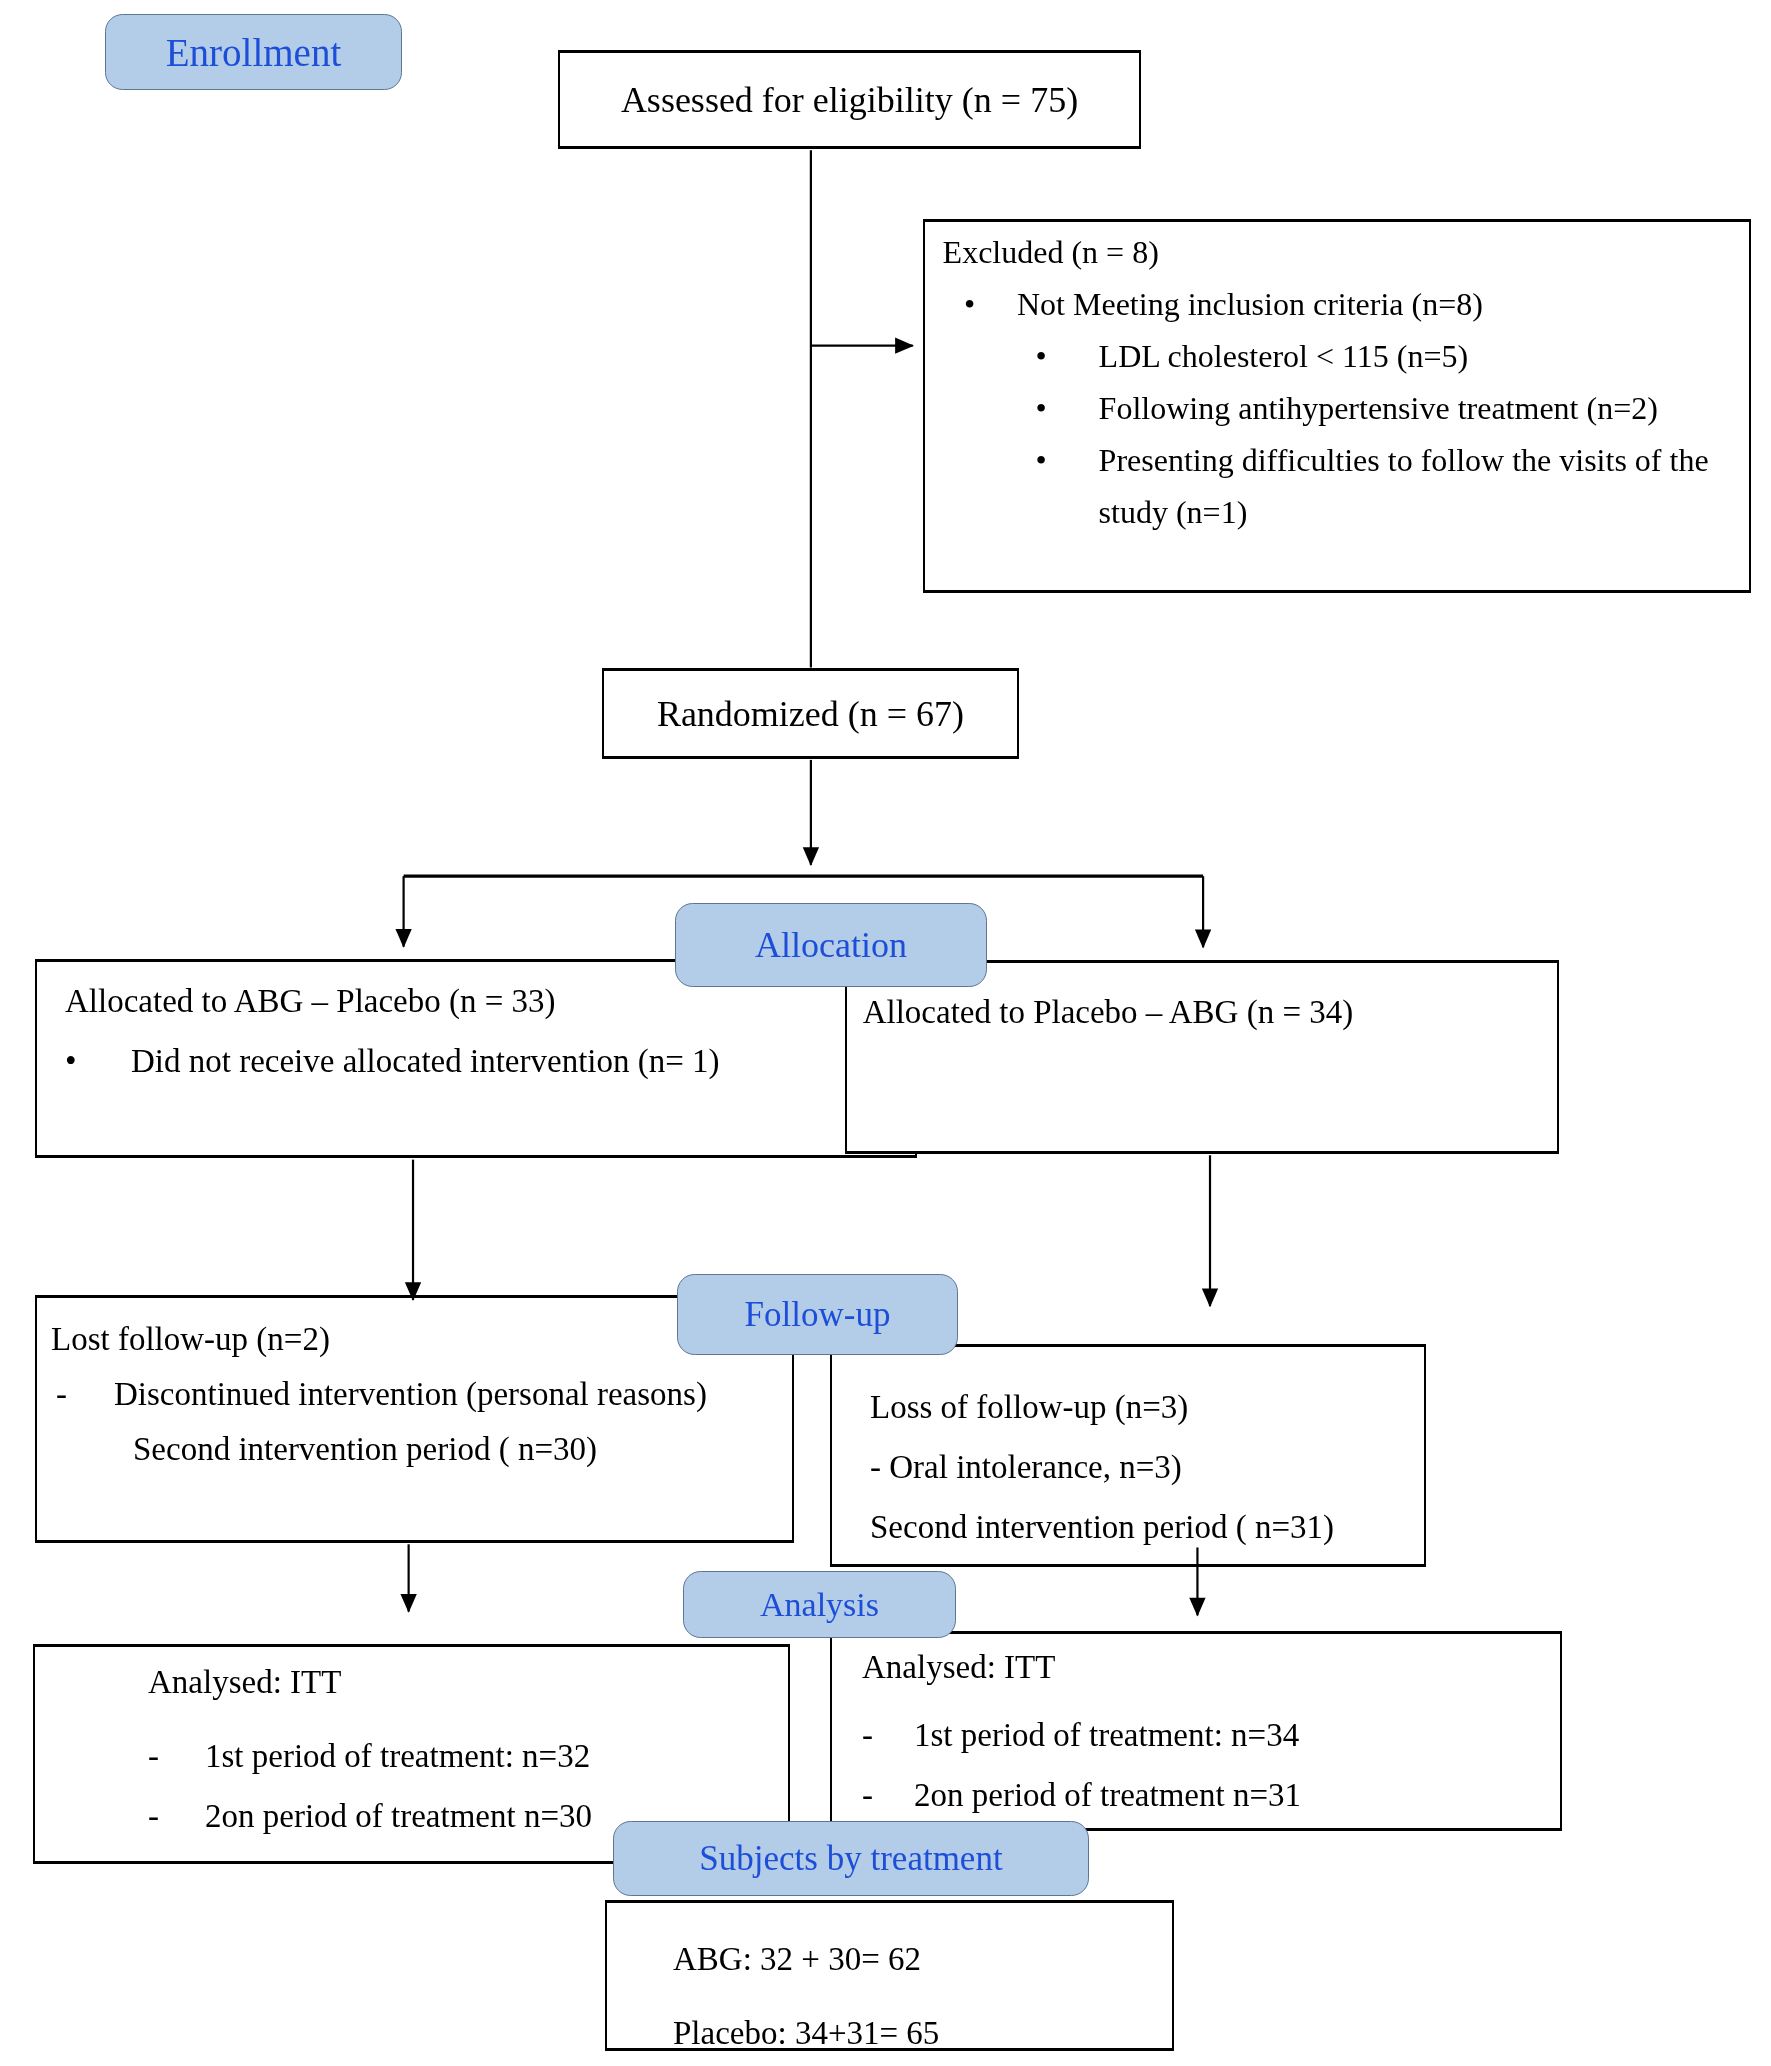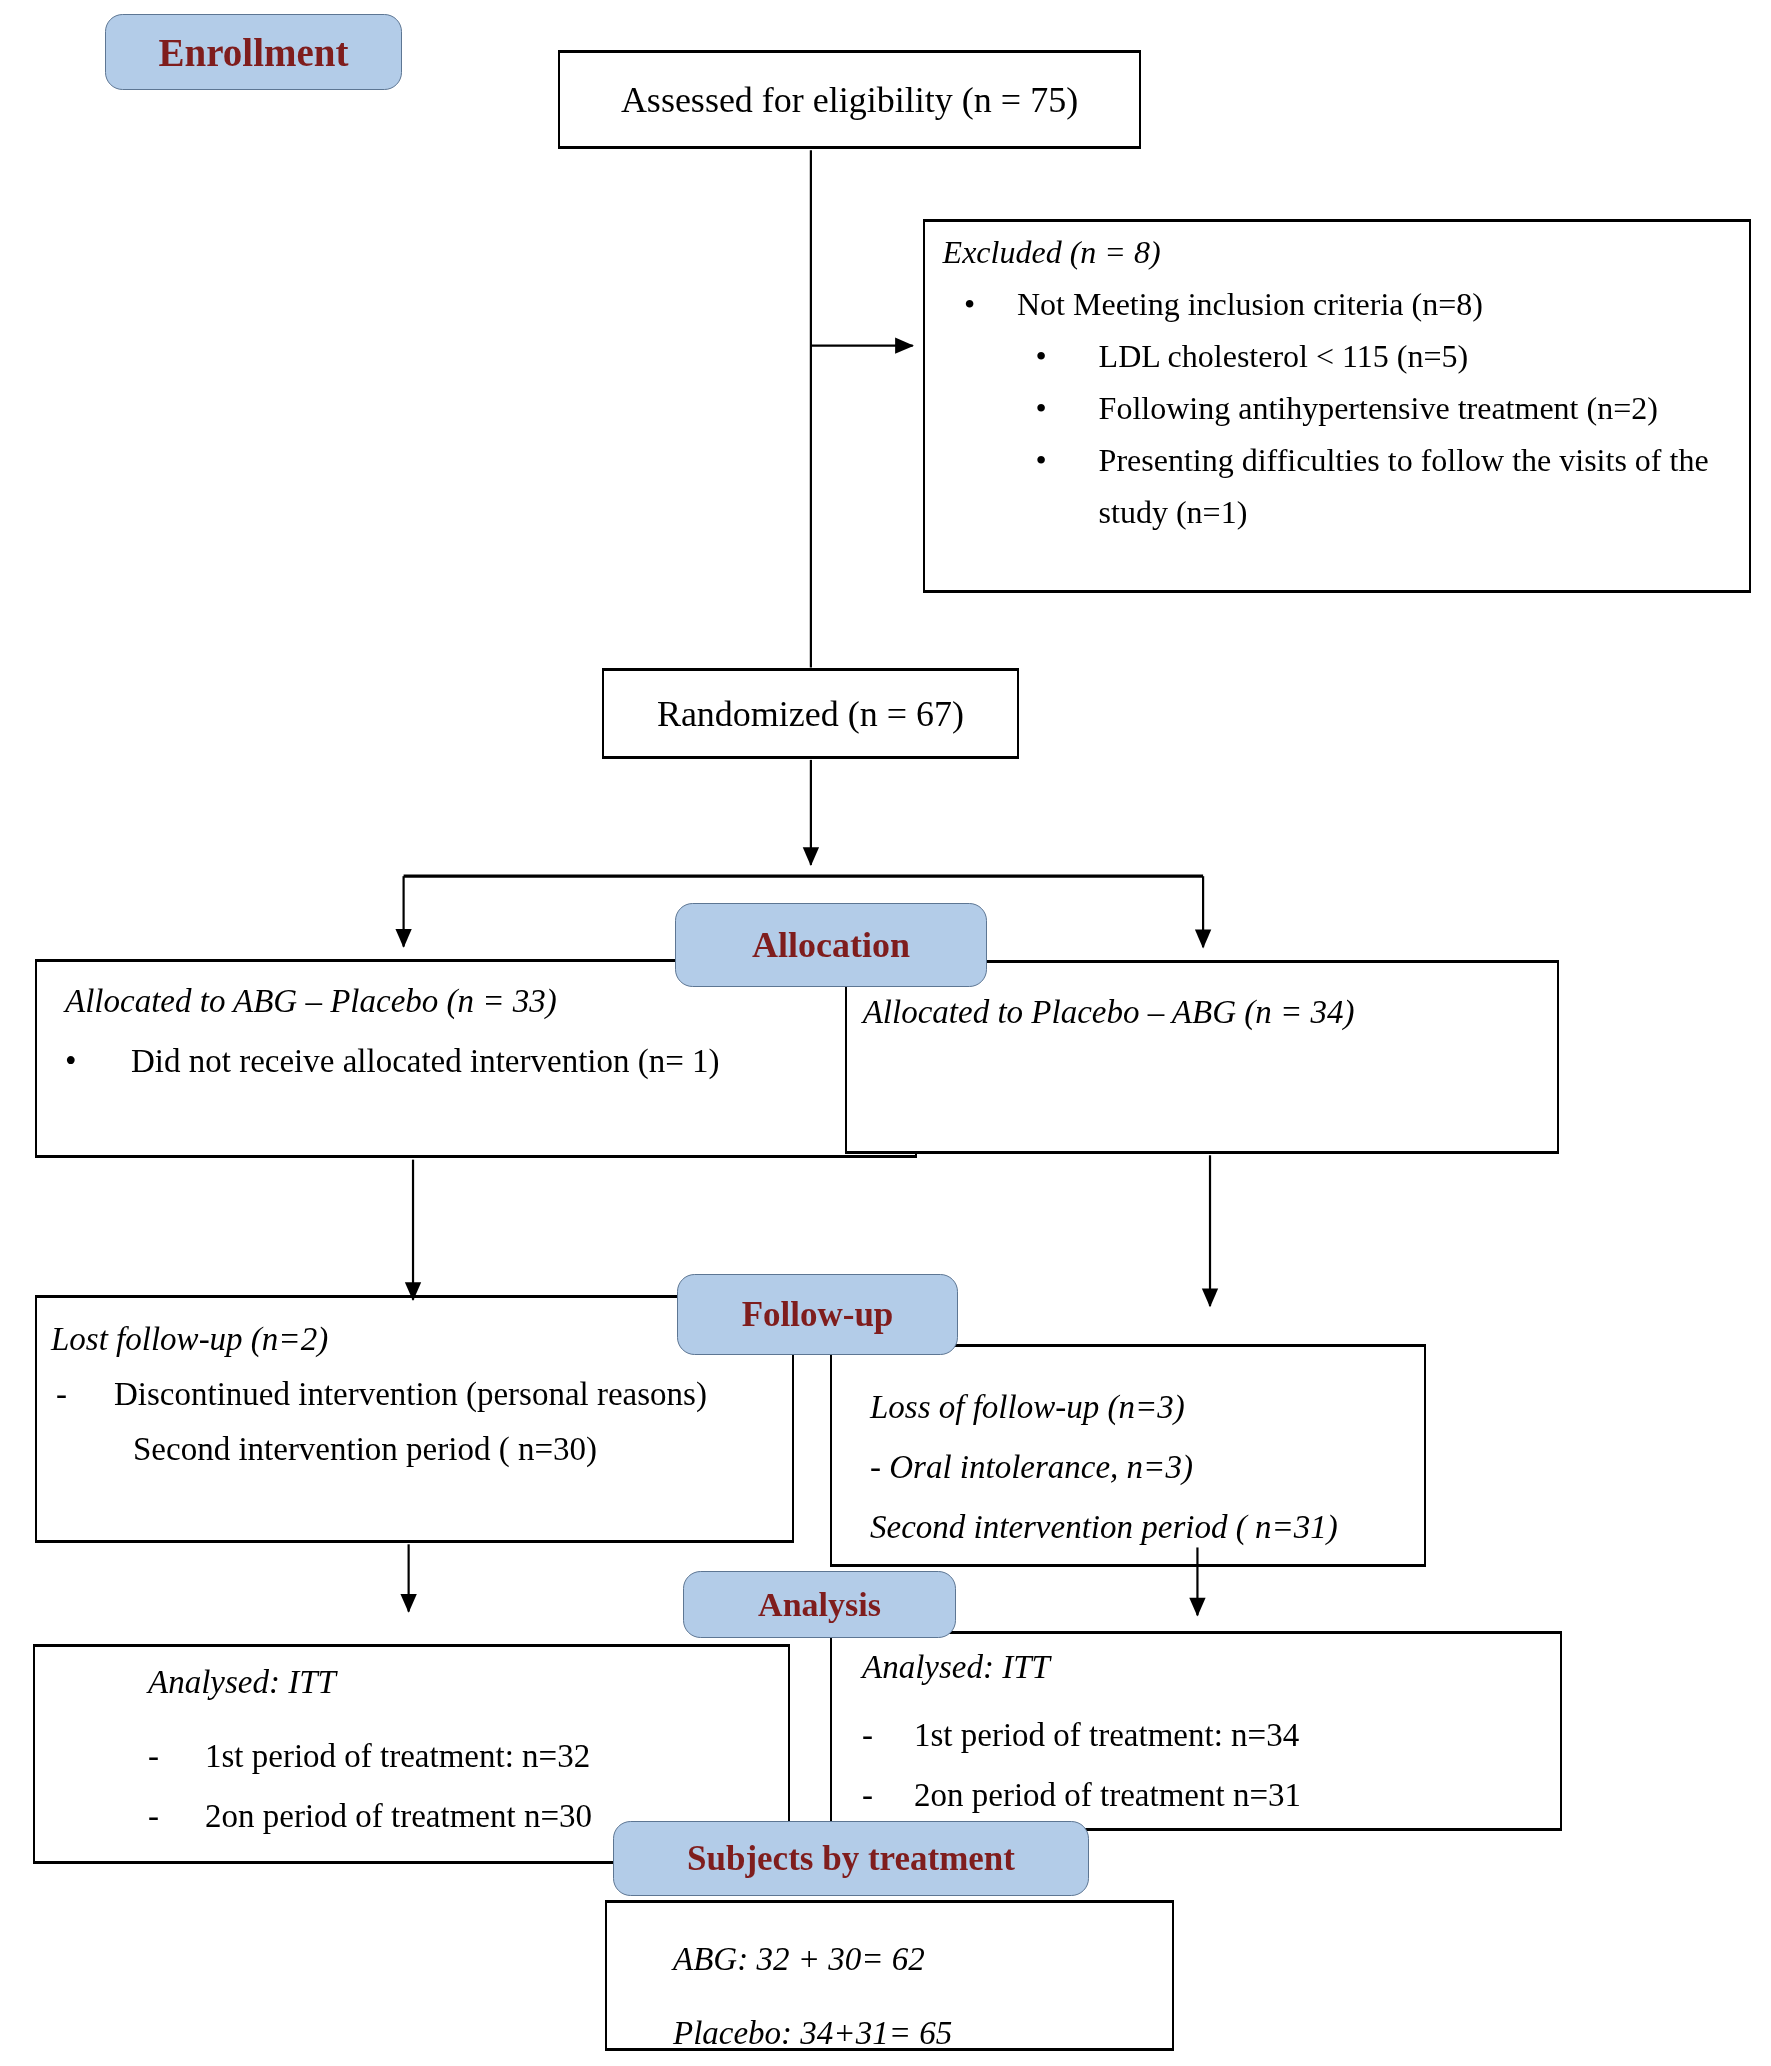--- a/index.html
+++ b/index.html
@@ -16,21 +16,21 @@
     position: absolute;
     background: #ffffff;
     border: 2.5px solid #000000;
     border-top-width: 3.8px;
     border-bottom-width: 3.8px;
     box-sizing: border-box;
     font-size: 33px;
     line-height: 58px;
     z-index: 1;
   }
-  .box .t { white-space: nowrap; font-style: italic; }
+  .box .t { white-space: nowrap; }
   .row { display: flex; align-items: flex-start; }
   .mark { flex: none; }
   .center-txt {
     display: flex;
     align-items: center;
     justify-content: center;
     height: 100%;
     font-size: 36px;
     white-space: nowrap;
   }
@@ -68,22 +68,22 @@
   
   .badge {
     position: absolute;
     background: #b3cce8;
     border: 1.9px solid #5d7693;
     border-radius: 17.6px;
     box-sizing: border-box;
     display: flex;
     align-items: center;
     justify-content: center;
-    font-weight: bold;
-    color: #7f1d1d;
+    font-weight: normal;
+    color: #1d4ed8;
     z-index: 3;
     white-space: nowrap;
   }
   .g-enrollment { left: 105px;  top: 14px;   width: 297px; height: 76px; font-size: 39px; }
   .g-allocation { left: 675px; top: 903px; width: 312px; height: 84px; font-size: 36px; }
   .g-followup   { left: 677px; top: 1274px; width: 281px; height: 81px; font-size: 35px; }
   .g-analysis   { left: 683px; top: 1571px; width: 273px; height: 67px; font-size: 34px; }
   .g-subjects   { left: 613px;  top: 1821px; width: 476px; height: 75px; font-size: 35px; }
 
   

